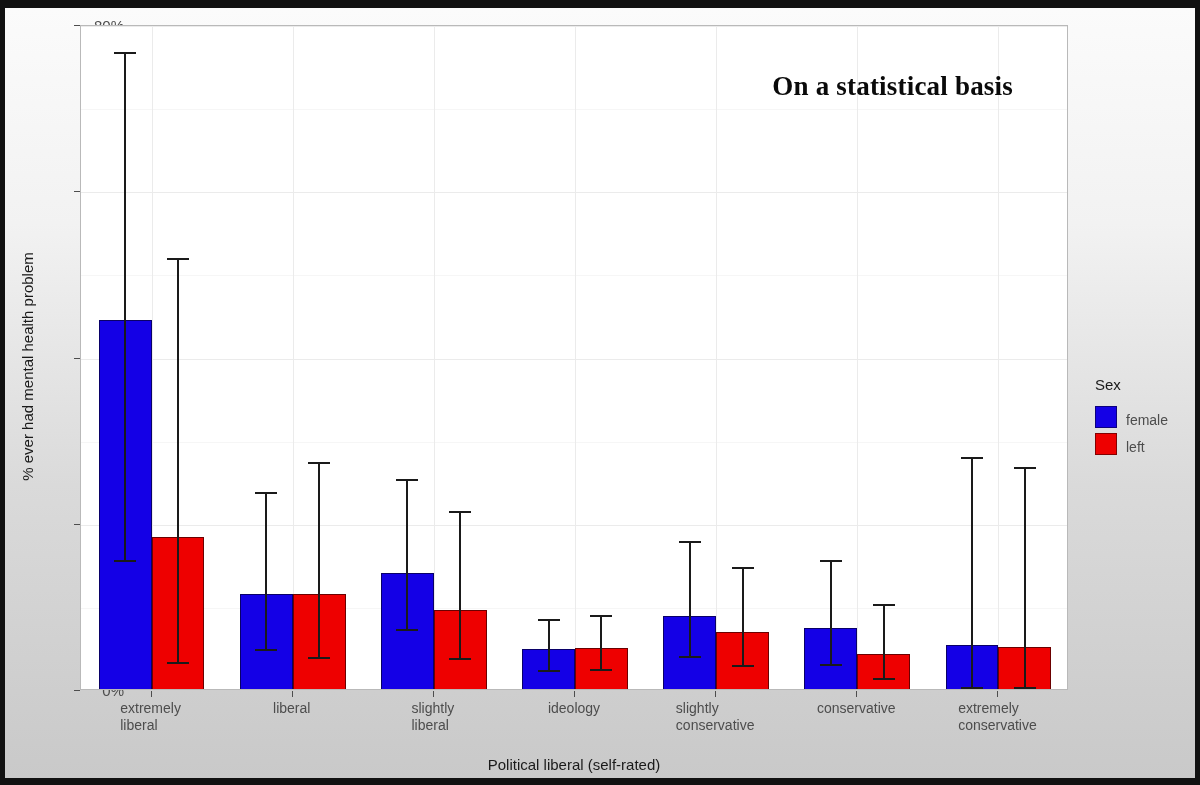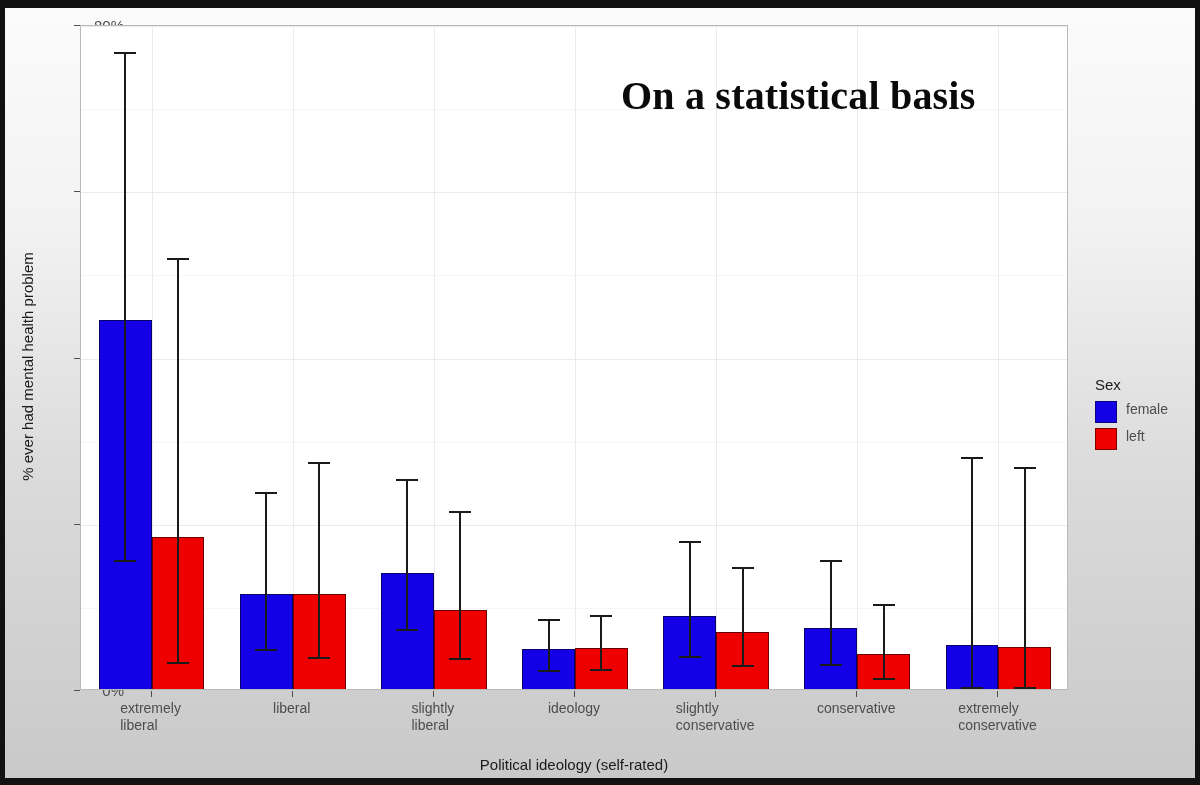--- a/index.html
+++ b/index.html
@@ -119,43 +119,44 @@
     position: absolute;
     left: 1090px; top: 320px;
     width: 105px;
     margin-top: 48px;
   }
   #legend-title {
     font-size: 15px; color: #1a1a1a;
     margin-bottom: 8px;
   }
   .legend-row {
-    display: flex; align-items: flex-start;
+    display: flex; align-items: flex-end;
     height: 27px;
   }
   .legend-key {
     width: 22px; height: 22px;
     border: 1px solid rgba(0,0,0,0.45);
     margin-right: 9px;
   }
   .legend-key.female { background: #1400E6; }
   .legend-key.male   { background: #EE0000; }
   .legend-label { font-size: 14px; color: #4d4d4d; }
 
   
   #overlay {
     position: absolute;
-    left: 616px; top: 60px;
+    left: 568px; top: 60px;
     width: 440px;
     font-family: "Liberation Serif", "DejaVu Serif", serif;
-    font-size: 40px;
+    font-size: 27px;
     font-weight: 700;
     line-height: 1.38;
     color: #0a0a0a;
     letter-spacing: 0.2px;
+    text-align: right;
   }
   #overlay div { white-space: nowrap; }
 </style>
 </head>
 <body>
 
 <div id="screenshot">
   <div id="figure">
 
     <div id="ylab">% ever had mental health problem</div>
@@ -314,21 +315,21 @@
         <div class="xtick-mark" style="left: 851.286px;"></div>
         <div class="xtick" style="left: 851.286px;">
           <div>conservative</div>
         </div>
         <div class="xtick-mark" style="left: 992.429px;"></div>
         <div class="xtick" style="left: 992.429px;">
           <div>extremely</div>
           <div>conservative</div>
         </div>
       </div>
-    <div id="xlab">Political ideology (self-rated)</div>
+    <div id="xlab">Political liberal (self-rated)</div>
 
     <div id="legend">
       <div id="legend-title">Sex</div>
       <div id="legend-items">
           <div class="legend-row">
             <span class="legend-key female" style="background: rgb(20, 0, 230);"></span>
             <span class="legend-label">female</span>
           </div>
           <div class="legend-row">
             <span class="legend-key male" style="background: rgb(238, 0, 0);"></span>

